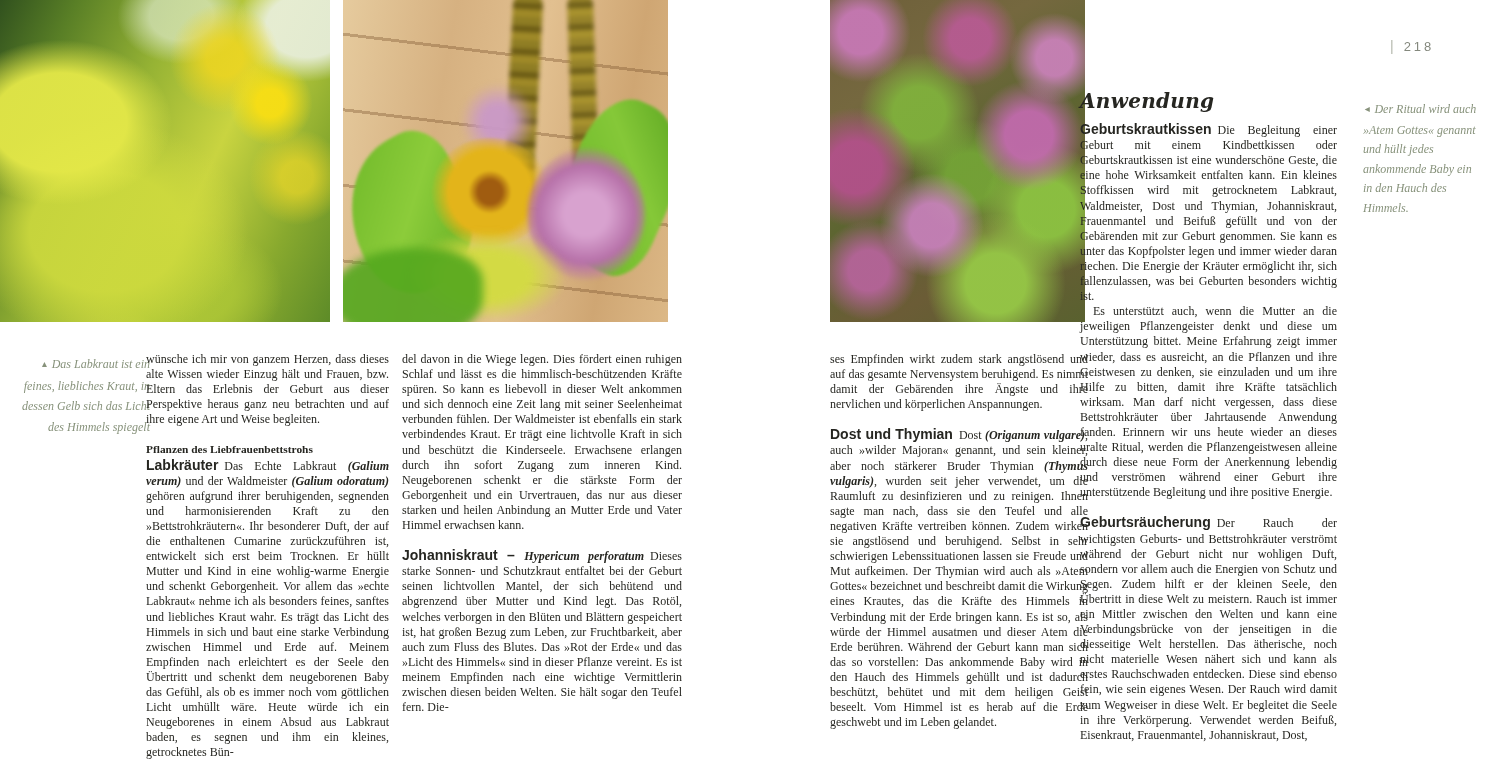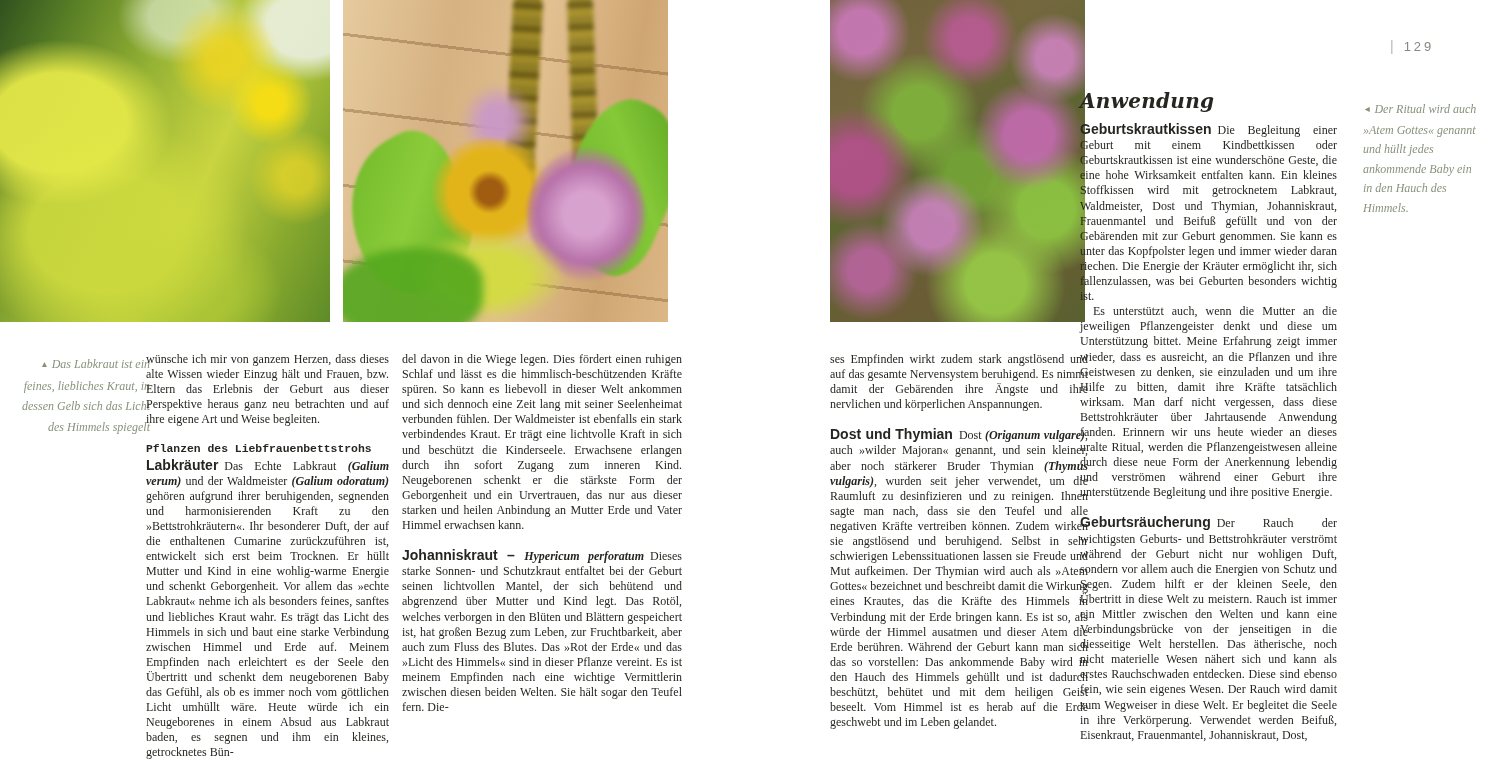--- a/index.html
+++ b/index.html
@@ -57,21 +57,21 @@
       linear-gradient(150deg,#6e5f3a 0%,#75683f 25%,#5d6531 50%,#6b5c36 75%,#59612f 100%);}
 
   
   .body-col{position:absolute;font-size:12px;line-height:15.1px;text-align:justify;}
   .col1{left:146px;top:352px;width:243px;}
   .col2{left:402px;top:352px;width:280px;}
   .rcol1{left:830px;top:352px;width:258px;}
   .rcol2{left:1080px;top:94px;width:257px;}
   p{margin:0;}
   .gap{margin-top:15px;}
-  .subhead{font-family:Liberation Mono, monospace;font-weight:bold;font-size:11.4px;text-align:left;}
+  .subhead{font-family:Liberation Serif, serif;font-weight:bold;font-size:11.4px;text-align:left;}
   .seg-b{font-family:"Liberation Sans",sans-serif;font-weight:bold;font-size:14px;}
   .seg-bi{font-weight:bold;font-style:italic;margin-top:8px;}
   .indent{text-indent:13px;}
   .script-head{font-family:"DejaVu Serif",serif;font-style:italic;font-weight:bold;
                font-size:20px;letter-spacing:.3px;margin:0 0 13px 0;text-align:left;}
 
   
   .mnotes{position:absolute;left:10px;top:354px;width:140px;text-align:right;
           font-style:italic;color:#87927b;font-size:12px;line-height:20.5px;}
   .mnote2{margin-top:21px;}
@@ -114,21 +114,21 @@
     <p><span class="seg-b">Labkräuter</span><span> Das Echte Labkraut </span><span class="seg-bi">(Galium verum)</span><span> und der Waldmeister </span><span class="seg-bi">(Galium odoratum)</span><span> gehören aufgrund ihrer beruhigenden, segnenden und harmonisierenden Kraft zu den »Bettstrohkräutern«. Ihr besonderer Duft, der auf die enthaltenen Cumarine zurückzuführen ist, entwickelt sich erst beim Trocknen. Er hüllt Mutter und Kind in eine wohlig-warme Energie und schenkt Geborgenheit. Vor allem das »echte Labkraut« nehme ich als besonders feines, sanftes und liebliches Kraut wahr. Es trägt das Licht des Himmels in sich und baut eine starke Verbindung zwischen Himmel und Erde auf. Meinem Empfinden nach erleichtert es der Seele den Übertritt und schenkt dem neugeborenen Baby das Gefühl, als ob es immer noch vom göttlichen Licht umhüllt wäre. Heute würde ich ein Neugeborenes in einem Absud aus Labkraut baden, es segnen und ihm ein kleines, getrocknetes Bün-</span></p>
   </div>
 
   <div class="body-col col2">
     <p>del davon in die Wiege legen. Dies fördert einen ruhigen Schlaf und lässt es die himmlisch-beschützenden Kräfte spüren. So kann es liebevoll in dieser Welt ankommen und sich dennoch eine Zeit lang mit seiner Seelenheimat verbunden fühlen. Der Waldmeister ist ebenfalls ein stark verbindendes Kraut. Er trägt eine lichtvolle Kraft in sich und beschützt die Kinderseele. Erwachsene erlangen durch ihn sofort Zugang zum inneren Kind. Neugeborenen schenkt er die stärkste Form der Geborgenheit und ein Urvertrauen, das nur aus dieser starken und heilen Anbindung an Mutter Erde und Vater Himmel erwachsen kann.</p>
     <p class="gap"><span class="seg-b">Johanniskraut – </span><span class="seg-bi">Hypericum perforatum</span><span> Dieses starke Sonnen- und Schutzkraut entfaltet bei der Geburt seinen lichtvollen Mantel, der sich behütend und abgrenzend über Mutter und Kind legt. Das Rotöl, welches verborgen in den Blüten und Blättern gespeichert ist, hat großen Bezug zum Leben, zur Fruchtbarkeit, aber auch zum Fluss des Blutes. Das »Rot der Erde« und das »Licht des Himmels« sind in dieser Pflanze vereint. Es ist meinem Empfinden nach eine wichtige Vermittlerin zwischen diesen beiden Welten. Sie hält sogar den Teufel fern. Die-</span></p>
   </div>
 
   <div class="pagehead">
     <span class="bar">|</span>
-    <span class="num">129</span>
+    <span class="num">218</span>
   </div>
 
   <div class="rmnote">
     <span class="marker">◄</span> <span>Der Ritual wird auch »Atem Gottes« genannt und hüllt jedes ankommende Baby ein in den Hauch des Himmels.</span>
   </div>
 
   <div class="body-col rcol1">
     <p>ses Empfinden wirkt zudem stark angstlösend und auf das gesamte Nervensystem beruhigend. Es nimmt damit der Gebärenden ihre Ängste und ihre nervlichen und körperlichen Anspannungen.</p>
     <p class="gap"><span class="seg-b">Dost und Thymian</span><span> Dost </span><span class="seg-bi">(Origanum vulgare)</span><span>, auch »wilder Majoran« genannt, und sein kleiner, aber noch stärkerer Bruder Thymian </span><span class="seg-bi">(Thymus vulgaris)</span><span>, wurden seit jeher verwendet, um die Raumluft zu desinfizieren und zu reinigen. Ihnen sagte man nach, dass sie den Teufel und alle negativen Kräfte vertreiben können. Zudem wirken sie angstlösend und beruhigend. Selbst in sehr schwierigen Lebenssituationen lassen sie Freude und Mut aufkeimen. Der Thymian wird auch als »Atem Gottes« bezeichnet und beschreibt damit die Wirkung eines Krautes, das die Kräfte des Himmels in Verbindung mit der Erde bringen kann. Es ist so, als würde der Himmel ausatmen und dieser Atem die Erde berühren. Während der Geburt kann man sich das so vorstellen: Das ankommende Baby wird in den Hauch des Himmels gehüllt und ist dadurch beschützt, behütet und mit dem heiligen Geist beseelt. Vom Himmel ist es herab auf die Erde geschwebt und im Leben gelandet.</span></p>
   </div>

